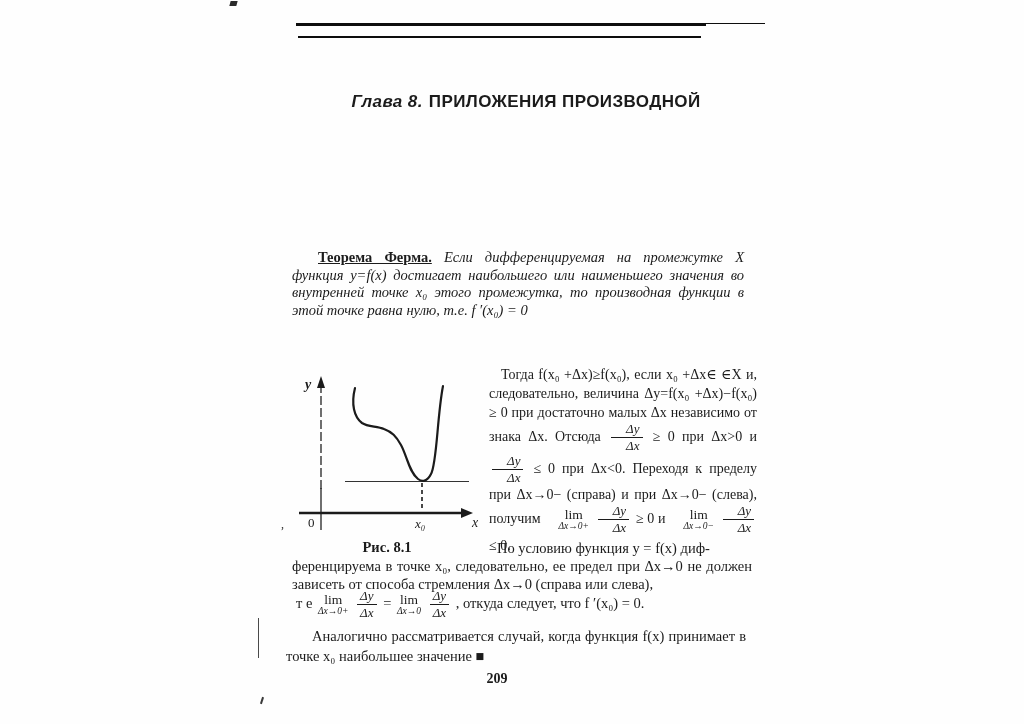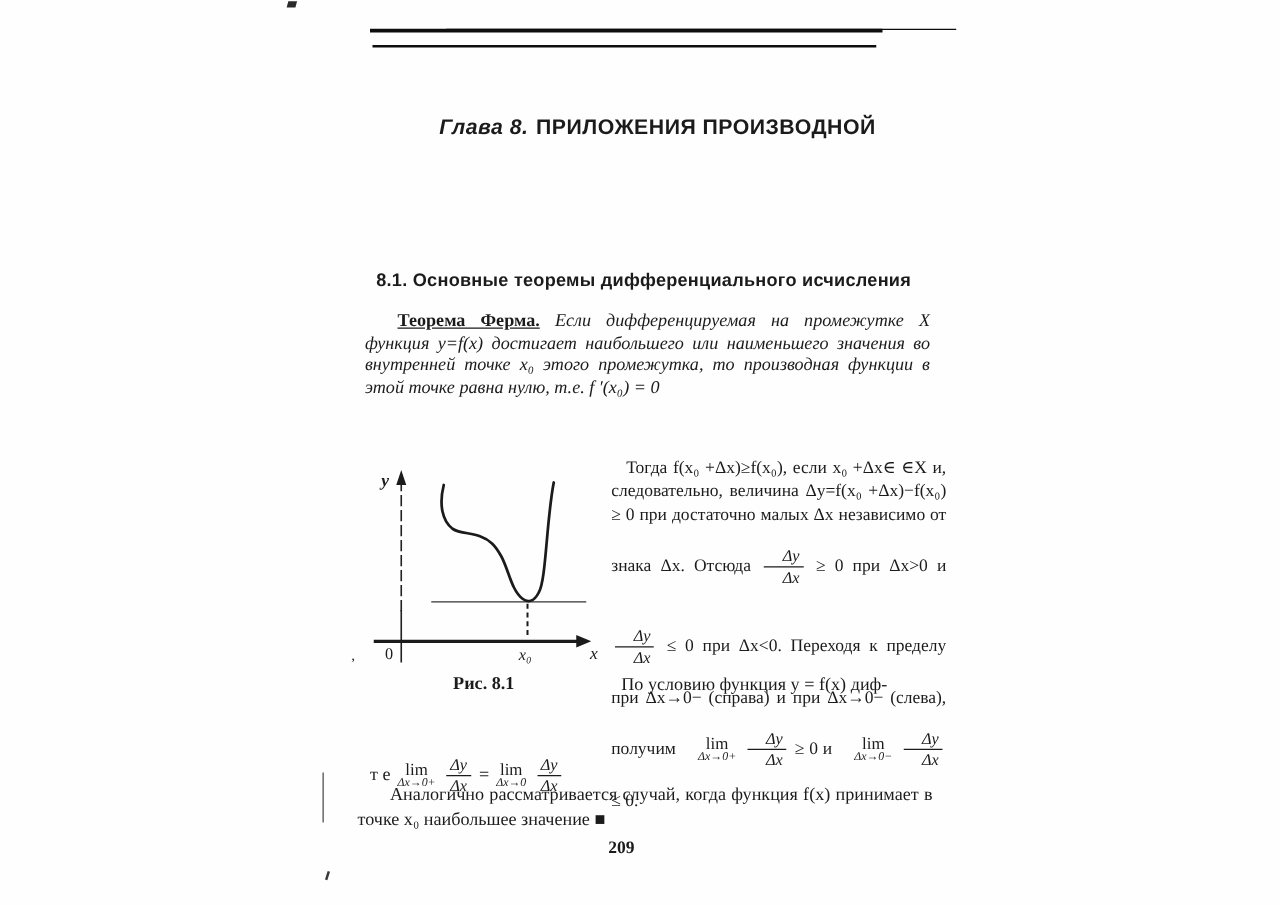--- a/index.html
+++ b/index.html
@@ -36,21 +36,21 @@
     font-size:14px;line-height:19px;text-align:justify;text-indent:12px;
   }
   .p2-lead{position:absolute;left:489px;top:540px;width:268px;font-size:14.5px;text-indent:8px;}
   .p2-rest{position:absolute;left:292px;top:558px;width:460px;}
   .formula-line{position:absolute;left:296px;top:589px;width:460px;font-size:14.5px;}
   .p3{position:absolute;left:286px;top:626px;width:460px;text-indent:26px;line-height:20px;}
   .page-number{position:absolute;left:295px;top:671px;width:404px;text-align:center;font-weight:bold;font-size:14px;}
   
   .frac{
     display:inline-block;vertical-align:middle;text-align:center;
-    font-style:italic;font-size:13px;line-height:1.1;margin:16px 3px;
+    font-style:italic;font-size:13px;line-height:1.1;margin:0 3px;
   }
   .frac .num{display:block;padding:0 3px 1px;border-bottom:1.2px solid #1b1b1b;}
   .frac .den{display:block;padding:1px 3px 0;}
   .lim{
     display:inline-block;vertical-align:middle;text-align:center;
     font-size:13.5px;line-height:1;margin:0 2px;
   }
   .lim .limword{display:block;}
   .lim .limsub{display:block;font-size:9.5px;font-style:italic;margin-top:1px;}
   
@@ -71,21 +71,20 @@
   <div class="artifact artifact-top"></div>
   <div class="artifact artifact-comma">,</div>
   <div class="artifact artifact-vline"></div>
   <div class="artifact artifact-tick"></div>
 
   <h1 class="chapter-title">
     <span class="chapter-prefix">Глава 8.</span><span>ПРИЛОЖЕНИЯ ПРОИЗВОДНОЙ</span>
   </h1>
 
 
-  <h2 class="section-heading">8.1. Основные теоремы дифференциального исчисления</h2>
 
   <p class="body-text theorem">
     <span class="thm-name">Теорема Ферма.</span>
     <span class="thm-body">Если дифференцируемая на промежутке X функция y=f(x) достигает наибольшего или наименьшего значения во внутренней точке x₀ этого промежутка, то производная функции в этой точке равна нулю, т.е. f ′(x₀) = 0</span>
   </p>
 
 
   <svg class="figure" width="190" height="168" viewBox="0 0 190 168">
 
     <line x1="26" y1="12" x2="26" y2="118" stroke="#222" stroke-width="1.3" stroke-dasharray="9 3"></line>
@@ -118,27 +117,29 @@
     <span>≥ 0 и</span>
     <span class="lim"><span class="limword">lim</span><span class="limsub">Δx→0−</span></span>
     <span class="frac"><span class="num">Δy</span><span class="den">Δx</span></span>
     <span>≤ 0.</span>
   </div>
 
   <div class="fig-caption">Рис. 8.1</div>
 
   <div class="body-text p2-lead">По условию функция y = f(x) диф-</div>
 
+  <div class="body-text p2-rest">ференцируема в точке x₀, следовательно, ее предел при Δx→0 не должен зависеть от способа стремления Δx→0 (справа или слева),</div>
 
   <div class="formula-line">
     <span>т е</span>
     <span class="lim"><span class="limword">lim</span><span class="limsub">Δx→0+</span></span>
     <span class="frac"><span class="num">Δy</span><span class="den">Δx</span></span>
     <span>=</span>
     <span class="lim"><span class="limword">lim</span><span class="limsub">Δx→0</span></span>
     <span class="frac"><span class="num">Δy</span><span class="den">Δx</span></span>
+    <span>, откуда следует, что f ′(x₀) = 0.</span>
   </div>
 
   <div class="body-text p3">Аналогично рассматривается случай, когда функция f(x) принимает в точке x₀ наибольшее значение ■</div>
 
   <div class="page-number">209</div>
 
 </div>
 
 </body></html>

